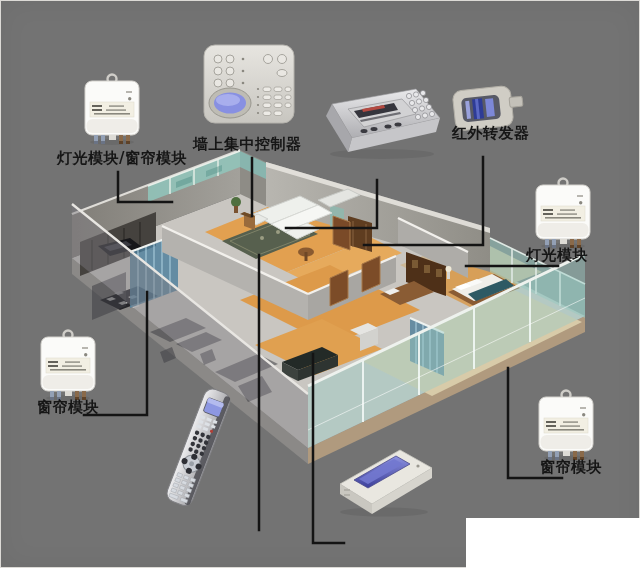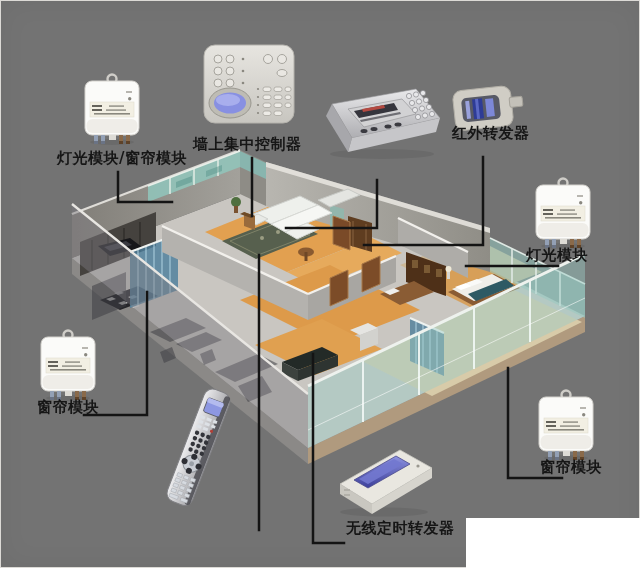--- a/index.html
+++ b/index.html
@@ -444,16 +444,15 @@
     <svg width="60" height="74" viewBox="0 0 60 74">
         <use href="#wall-module"></use>
       </svg>
   </div>
 
   <div class="lbl" style="left:57px;top:150px">灯光模块/窗帘模块</div>
   <div class="lbl" style="left:193px;top:136px">墙上集中控制器</div>
   <div class="lbl" style="left:452px;top:125px">红外转发器</div>
   <div class="lbl" style="left:526px;top:247px">灯光模块</div>
   <div class="lbl" style="left:37px;top:399px">窗帘模块</div>
-  <div class="lbl" style="left:346px;top:520px">无线定时转发器</div>
   <div class="lbl" style="left:540px;top:459px">窗帘模块</div>
 
 </div>
 
 </body></html>

